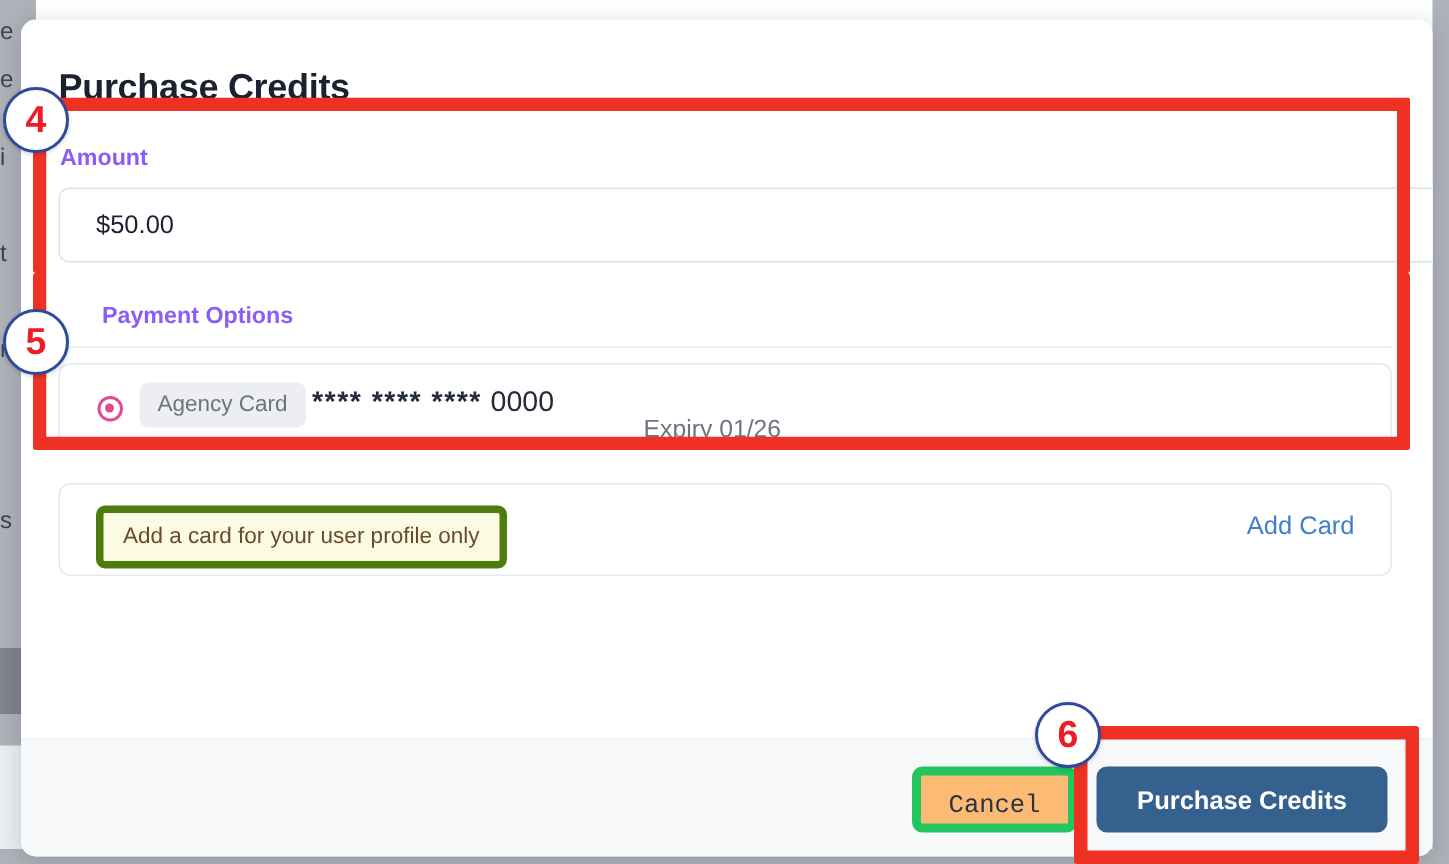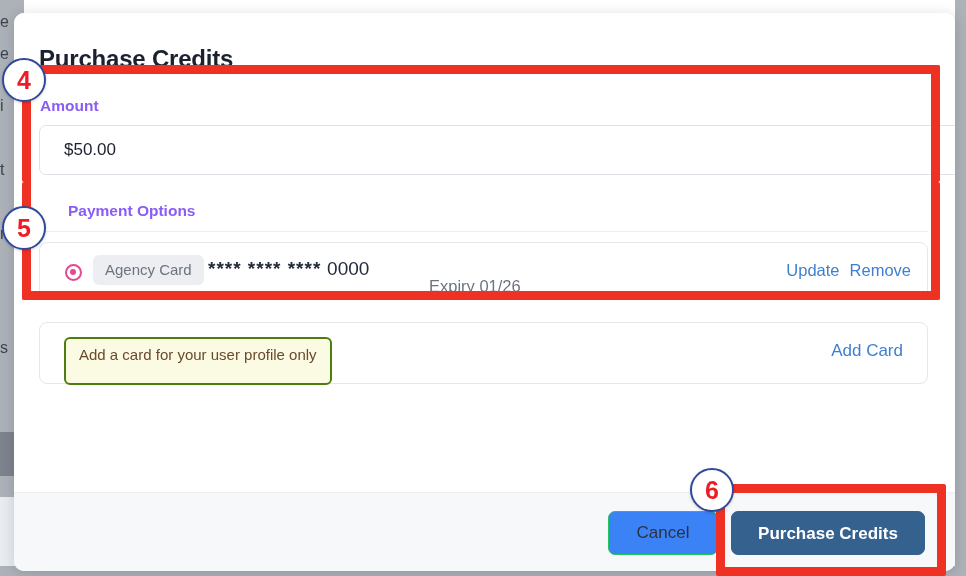--- a/index.html
+++ b/index.html
@@ -192,23 +192,23 @@
   }
   .row-links a {
     color: #3f7fd0;
     text-decoration: none;
     margin-left: 10px;
   }
 
   .warn-pill {
     position: absolute;
     left: 24px; top: 14px;
-    padding: 7px 13px 20px 13px;
+    padding: 7px 13px 8px 13px;
     background: #fbfae3;
-    border: 2px solid #4d7c0f;
+    border: 5px solid #4d7c0f;
     border-radius: 6px;
     font-size: 15px;
     color: #6a4a2c;
   }
   .add-card-link {
     position: absolute;
     right: 24px; top: 18px;
     font-size: 17px;
     color: #3f7fd0;
     text-decoration: none;
@@ -235,23 +235,24 @@
     position: absolute;
     border-radius: 7px;
     font-size: 17px;
     text-align: center;
     cursor: default;
   }
   #btn-cancel {
     left: 594px; top: 18px;
     width: 110px; height: 44px;
     line-height: 42px;
-    background: #3b82f6;
-    border: 1px solid #22c55e;
+    background: #fdba74;
+    border: 6px solid #22c55e;
     color: #2b3243;
+    font-family: Liberation Mono, monospace;
   }
   #btn-purchase {
     left: 717px; top: 18px;
     width: 194px; height: 44px;
     line-height: 44px;
     background: #35618f;
     border: 1px solid #35618f;
     color: #ffffff;
     font-weight: bold;
   }
@@ -322,23 +323,20 @@
       <div class="field-label" id="label-payment-options">Payment Options</div>
       <div class="section-divider"></div>
 
       <div class="option-card" id="row-agency-card">
         <span class="radio on" id="agency-radio"></span>
         <span class="tag-pill">Agency Card</span>
         <span class="card-number">
           <span class="stars">**** **** ****</span><span>&nbsp;</span><span class="digits">0000</span>
         </span>
         <span class="card-expiry">Expiry 01/26</span>
-        <span class="row-links">
-          <a href="#">Update</a><a href="#">Remove</a>
-        </span>
       </div>
 
       <div class="option-card" id="row-add-card">
         <span class="warn-pill">Add a card for your user profile only</span>
         <a href="#" class="add-card-link">Add Card</a>
       </div>
 
 
     </div>
 

